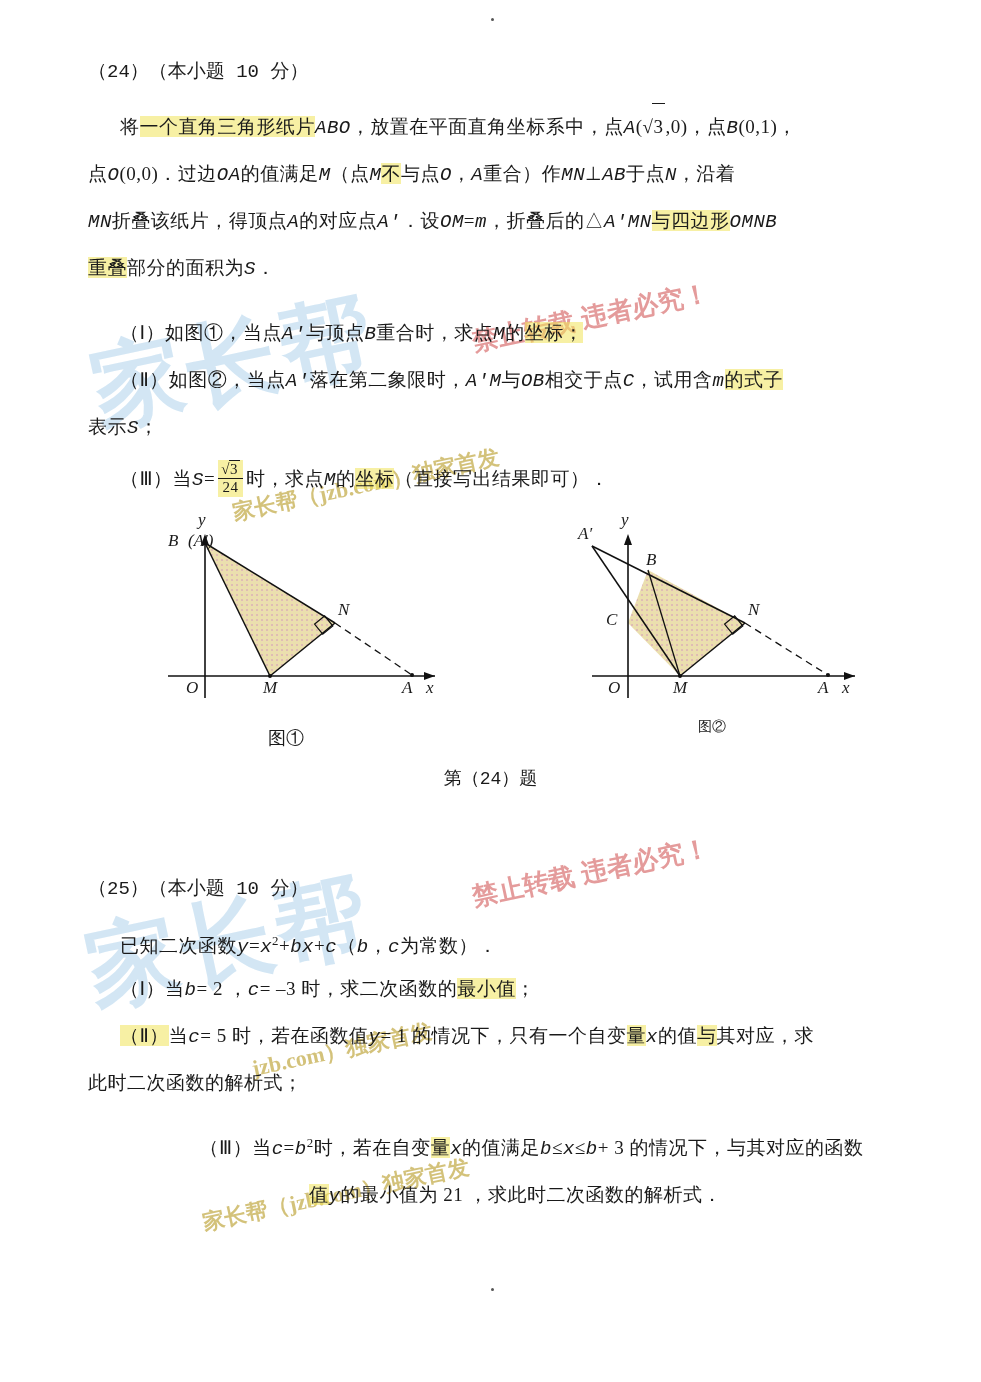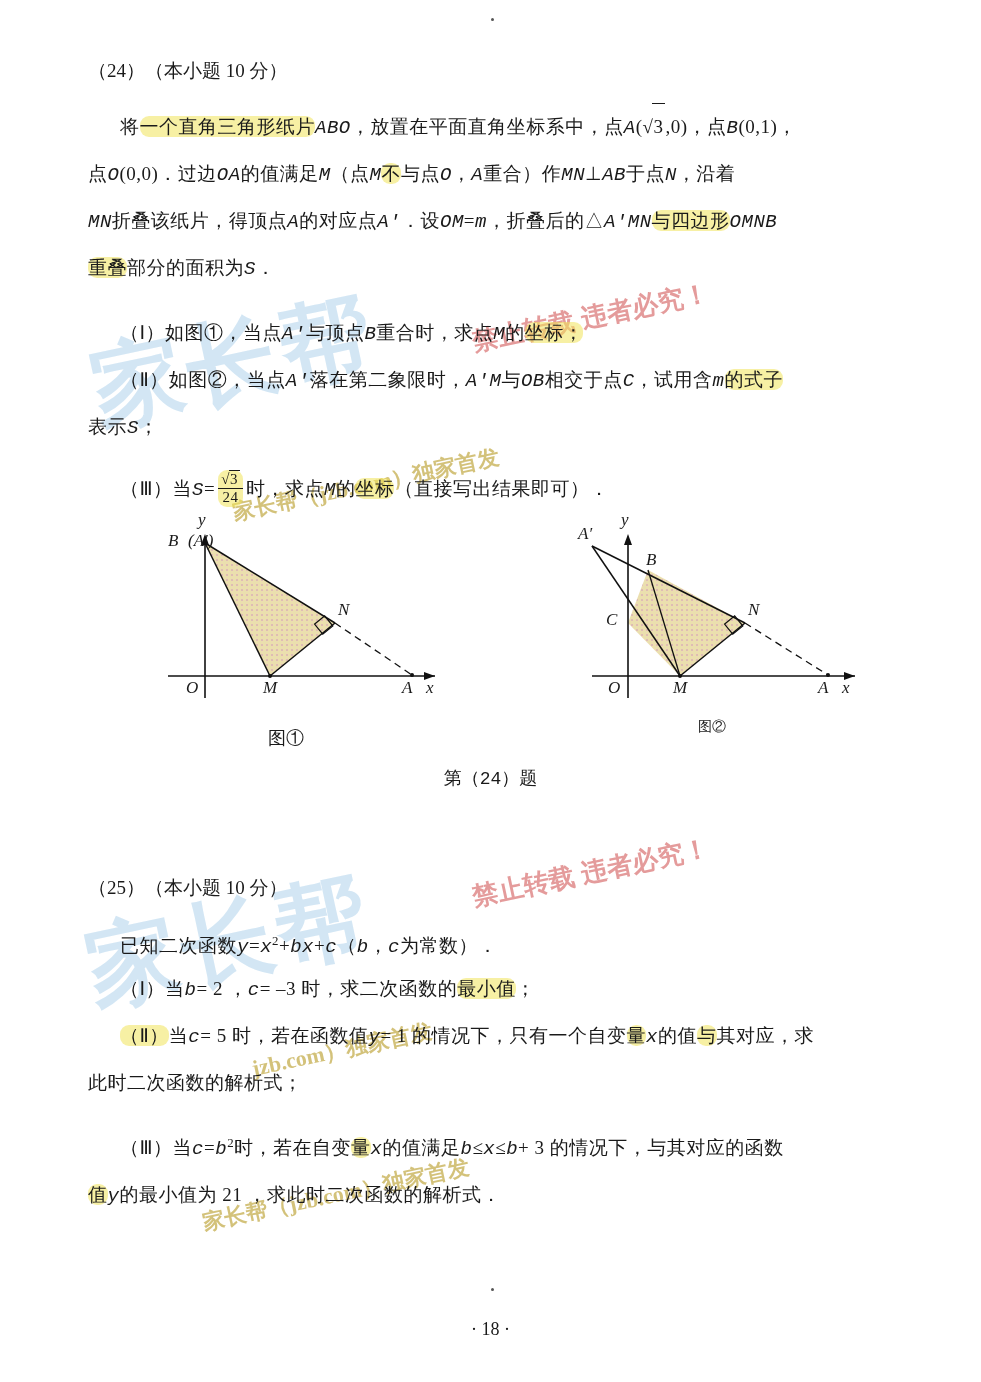--- a/index.html
+++ b/index.html
@@ -52,21 +52,21 @@
   .wm1 { left: 90px; top: 300px; transform: rotate(-12deg); }
   .wm2 { left: 230px; top: 470px; transform: rotate(-12deg); }
   .wm3 { left: 470px; top: 300px; transform: rotate(-12deg); }
   .wm4 { left: 470px; top: 855px; transform: rotate(-12deg); }
   .wm5 { left: 250px; top: 1035px; transform: rotate(-12deg); }
   .wm6 { left: 200px; top: 1180px; transform: rotate(-12deg); }
   .wm7 { left: 85px; top: 880px; transform: rotate(-12deg); }
   .q-head {
     position: absolute;
     font-size: 19px;
-    font-family: Liberation Serif, serif;
+    font-family: Liberation Mono, monospace;
   }
   .para {
     position: absolute;
     font-size: 19px;
     line-height: 46px;
     font-family: "Liberation Serif", serif;
     letter-spacing: 0.5px;
   }
   i, .it { font-style: italic; font-family: Liberation Mono, monospace; }
   .frac {
@@ -81,21 +81,21 @@
   }
   .frac .num { display: block; border-bottom: 1px solid #1a1a1a; padding: 0 3px; }
   .frac .den { display: block; padding: 0 3px; }
   .sqrt {
     display: inline-block;
     border-top: 1px solid #1a1a1a;
     padding: 0 2px 0 1px;
     margin-left: -1px;
   }
   sup { font-size: 0.68em; }
-  .hl-y { background: rgba(240, 228, 90, 0.55); border-radius: 9px; }
+  .hl-y { background: rgba(240, 228, 90, 0.55); }
 
   
   .fig { position: absolute; }
   .fig-label {
     position: absolute;
     font-size: 17px;
     font-family: "Liberation Serif", serif;
   }
   .caption {
     position: absolute;
@@ -152,21 +152,21 @@
 
   <div class="para" style="left:88px; top:310px; width:840px;">
     <span style="display:inline-block; width:32px;"></span><span>（Ⅰ）如图①，当点</span><i>A′</i><span>与顶点</span><i>B</i><span>重合时，求点</span><i>M</i><span>的</span><span class="hl-y">坐标；</span>
   </div>
 
   <div class="para" style="left:88px; top:357px; width:850px;">
     <span style="display:inline-block; width:32px;"></span><span>（Ⅱ）如图②，当点</span><i>A′</i><span>落在第二象限时，</span><i>A′M</i><span>与</span><i>OB</i><span>相交于点</span><i>C</i><span>，试用含</span><i>m</i><span class="hl-y">的式子</span><br>
     <span>表示</span><i>S</i><span>；</span>
   </div>
 
-  <div class="para" style="left:88px; top:462px; width:850px; line-height:30px;margin-top:10px;">
+  <div class="para" style="left:88px; top:462px; width:850px; line-height:30px;">
     <span style="display:inline-block; width:32px;"></span><span>（Ⅲ）当</span><i>S</i><span>=</span><span class="frac hl-y"><span class="num">√<span class="sqrt">3</span></span><span class="den">24</span></span><span>时，求点</span><i>M</i><span>的</span><span class="hl-y">坐标</span><span>（直接写出结果即可）．</span>
   </div>
 
   <div class="fig" style="left:150px; top:528px; width:300px; height:180px;">
     <svg width="300" height="180" viewBox="0 0 300 180">
 
       <polygon points="55,15 120,148 185,95" fill="#e8d9a0" opacity="0.85"></polygon>
       <polygon points="55,15 120,148 185,95" fill="url(#dots1)" opacity="0.6"></polygon>
       <defs>
         <pattern id="dots1" width="5" height="5" patternUnits="userSpaceOnUse">
@@ -253,20 +253,19 @@
 
   <div class="para" style="left:88px; top:966px; width:850px;">
     <span style="display:inline-block; width:32px;"></span><span>（Ⅰ）当</span><i>b</i><span>= 2 ，</span><i>c</i><span>= –3 时，求二次函数的</span><span class="hl-y">最小值</span><span>；</span>
   </div>
 
   <div class="para" style="left:88px; top:1013px; width:855px;">
     <span style="display:inline-block; width:32px;"></span><span class="hl-y">（Ⅱ）</span><span>当</span><i>c</i><span>= 5 时，若在函数值</span><i>y</i><span>= 1 的情况下，只有一个自变</span><span class="hl-y">量</span><i>x</i><span>的值</span><span class="hl-y">与</span><span>其对应，求</span><br>
     <span>此时二次函数的解析式；</span>
   </div>
 
-  <div class="para" style="left:88px; top:1120px; width:855px;">
+  <div class="para" style="left:88px; top:1120px; width:855px;text-align:center;">
     <span style="display:inline-block; width:32px;"></span><span>（Ⅲ）当</span><i>c</i><span>=</span><i>b</i><sup>2</sup><span>时，若在自变</span><span class="hl-y">量</span><i>x</i><span>的值满足</span><i>b</i><span>≤</span><i>x</i><span>≤</span><i>b</i><span>+ 3 的情况下，与其对应的函数</span><br>
     <span class="hl-y">值</span><i>y</i><span>的最小值为 21 ，求此时二次函数的解析式．</span>
   </div>
 
-  <div class="page-num">· 18 ·</div>
 
 </div>
 
 </body></html>

